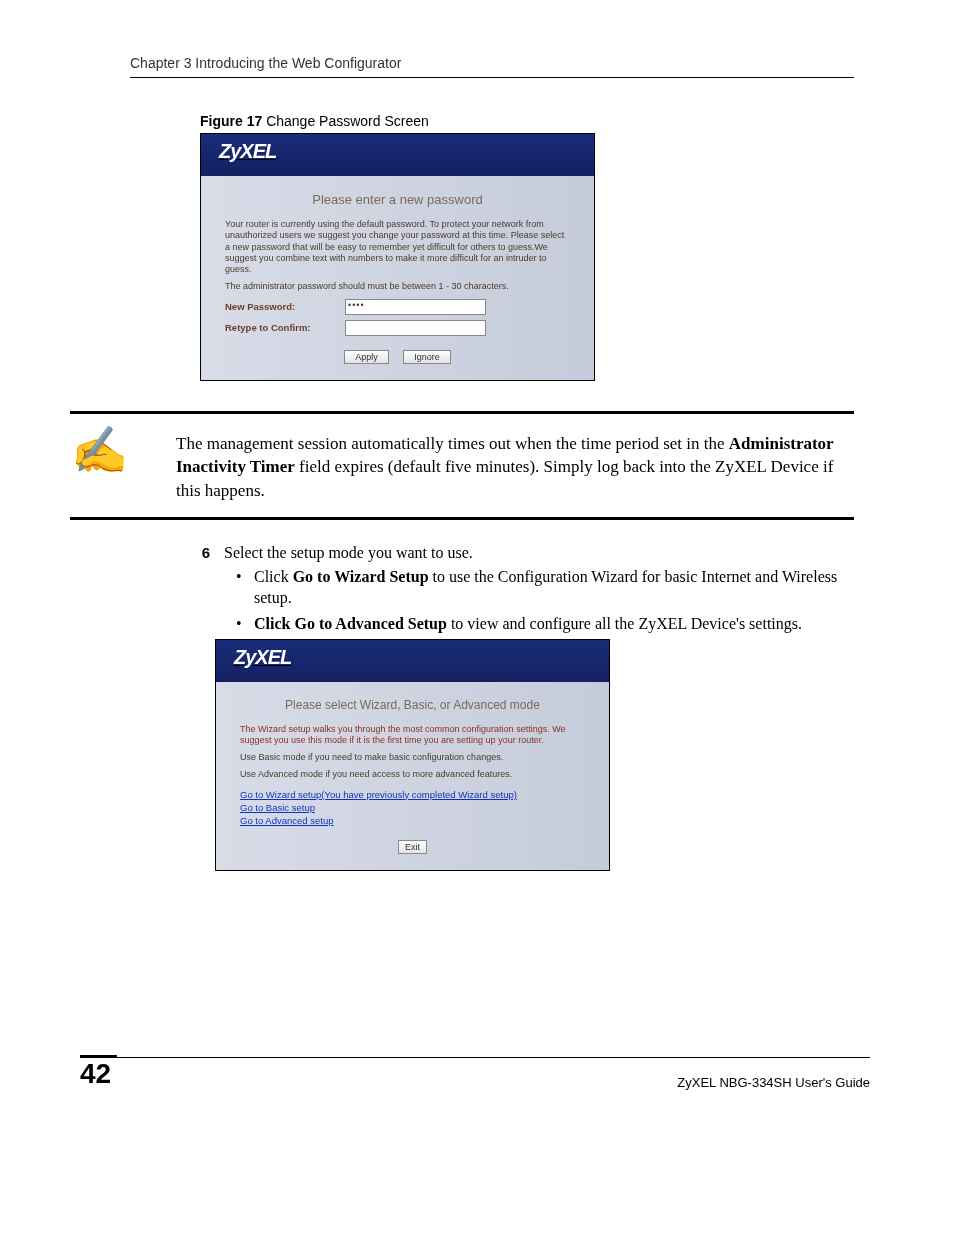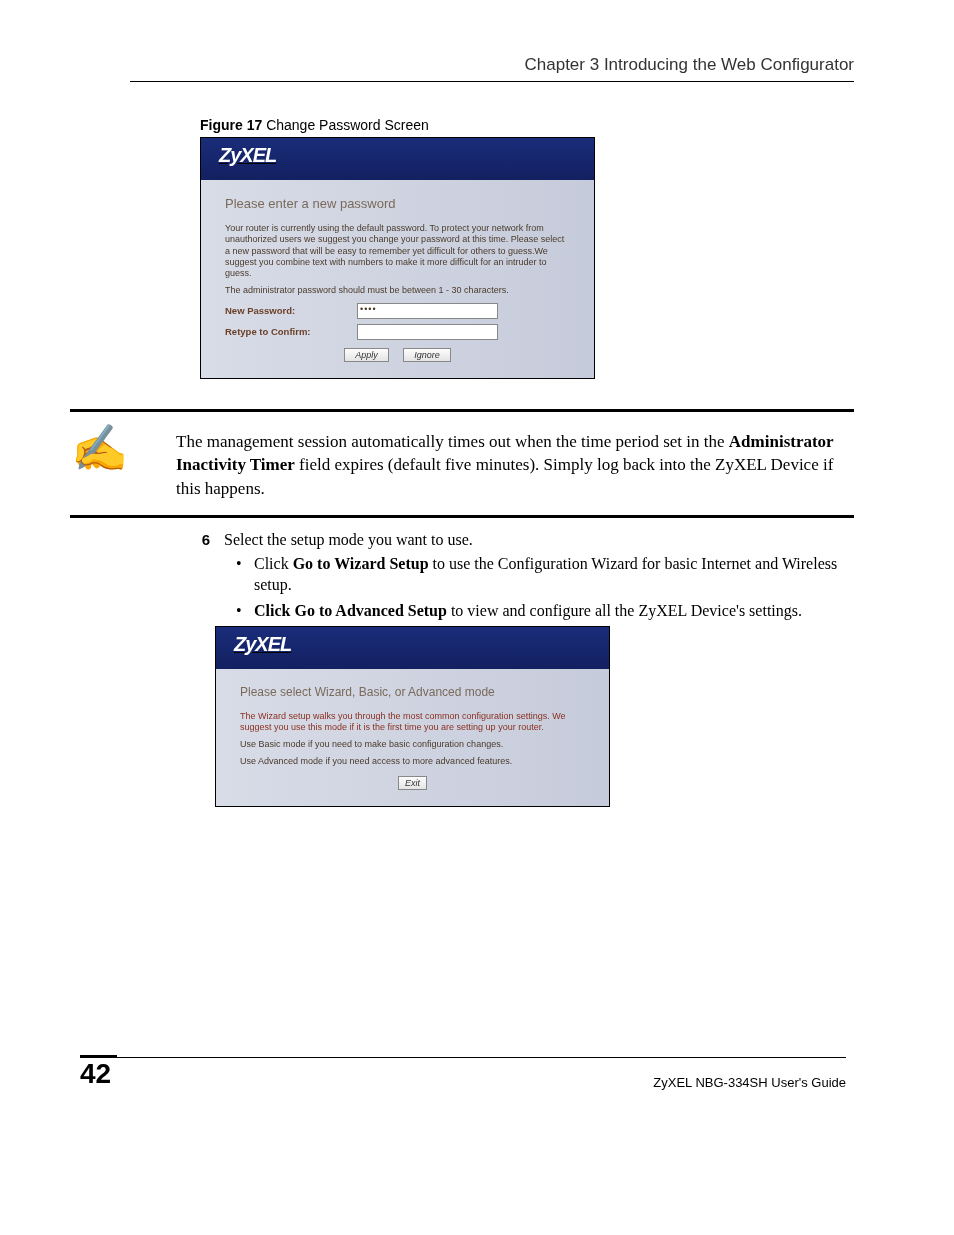--- a/index.html
+++ b/index.html
@@ -11,26 +11,25 @@
     color: #000;
   }
   .page {
     padding: 55px 100px 50px 130px;
     position: relative;
     min-height: 1130px;
     box-sizing: border-box;
   }
   .chapter-header {
     font-family: Arial, sans-serif;
-    font-size: 17px;
+    font-size: 14px;
     color: #333;
     padding-bottom: 6px;
     border-bottom: 1px solid #000;
     margin-bottom: 35px;
-    text-align: right;
   }
   .figure-caption {
     margin-left: 70px;
     font-family: Arial, sans-serif;
     font-size: 14px;
     margin-bottom: 4px;
   }
   .figure-caption b { font-weight: bold; }
   .screenshot {
     margin-left: 70px;
@@ -52,37 +51,38 @@
     color: #fff;
     letter-spacing: -1px;
   }
   .ss-body {
     background: linear-gradient(to right,#d8dce7,#c6cbdb);
     padding: 16px 24px 16px 24px;
     font-size: 9px;
     color: #4a3a2a;
   }
   .ss-heading {
+    text-align: center;
     color: #7a6a5a;
     font-size: 13px;
     margin-bottom: 12px;
   }
   .ss-label-bold { font-weight: bold; color: #6b4028; font-size: 9.5px; }
   .ss-row { display: flex; align-items: center; margin: 5px 0; }
-  .ss-row .lbl { width: 132px; }
+  .ss-row .lbl { width: 120px; }
   .ss-input {
     width: 135px;
     height: 14px;
     border: 1px solid #888;
     background: #fff;
     font-size: 9px;
     padding: 0 2px;
     letter-spacing: 1px;
   }
-  .ss-btnrow { text-align: center; margin-top: 8px; font-style: italic; }
+  .ss-btnrow { text-align: center; margin-top: 14px; }
   .ss-btn {
     display:inline-block;
     font-size: 9px;
     background: linear-gradient(#fdfdfd,#e4e4e4);
     border: 1px solid #888;
     padding: 1px 10px;
     margin: 0 6px;
     color:#333;
   }
   .ss-link { color: #1030c0; text-decoration: underline; display:block; margin:2px 0; font-size:9.5px;}
@@ -102,32 +102,32 @@
     line-height: 1;
     padding-top: 0;
   }
   .note-text {
     flex:1;
     font-size: 17px;
     line-height: 1.4;
     padding-top: 4px;
     margin-left: 46px;
   }
-  .step-block { margin-top: 13px; }
+  .step-block { margin-top: 24px; }
   .step-num { display:inline-block; width: 80px; text-align: right; font-family: Arial,sans-serif; font-weight:bold; font-size:15px; vertical-align: top;}
   .step-text { display:inline-block; width: 620px; font-size:16px; vertical-align: top; padding-left:10px;}
   .bullet-list { margin: 4px 0 2px 106px; padding:0; list-style: none; font-size:16px;}
   .bullet-list li { position: relative; padding-left: 18px; margin-bottom: 4px; line-height:1.35;}
   .bullet-list li::before { content: "•"; position:absolute; left:0; top:0;}
   .screenshot2 { margin-left: 85px; width: 393px; border: 1px solid #000; font-family: Verdana,Arial,sans-serif; margin-top:4px;}
   .footer {
     position: absolute;
     bottom: 40px;
     left: 80px;
-    right: 108px;
+    right: 84px;
     display:flex;
     align-items: flex-end;
     border-top: 1px solid #000;
     padding-top: 4px;
   }
   .page-num {
     font-family: Arial,sans-serif;
     font-size: 28px;
     font-weight: bold;
     border-top: 3px solid #000;
@@ -189,20 +189,25 @@
 
   <div class="screenshot2">
     <div class="ss-headerbar">
       <span class="ss-logo">ZyXEL</span>
     </div>
     <div class="ss-body">
       <div class="ss-heading" style="font-size:12px">Please select Wizard, Basic, or Advanced mode</div>
       <div class="para" style="color:#8a3020">The Wizard setup walks you through the most common configuration settings. We suggest you use this mode if it is the first time you are setting up your router.</div>
       <div class="para">Use Basic mode if you need to make basic configuration changes.</div>
       <div class="para">Use Advanced mode if you need access to more advanced features.</div>
+      <div style="margin-top:8px">
+        <a class="ss-link">Go to Wizard setup(You have previously completed Wizard setup)</a>
+        <a class="ss-link">Go to Basic setup</a>
+        <a class="ss-link">Go to Advanced setup</a>
+      </div>
       <div class="ss-btnrow">
         <span class="ss-btn" style="padding:1px 6px">Exit</span>
       </div>
     </div>
   </div>
 
   <div class="footer">
     <div class="page-num">42</div>
     <div class="footer-right">ZyXEL NBG-334SH User's Guide</div>
   </div>

